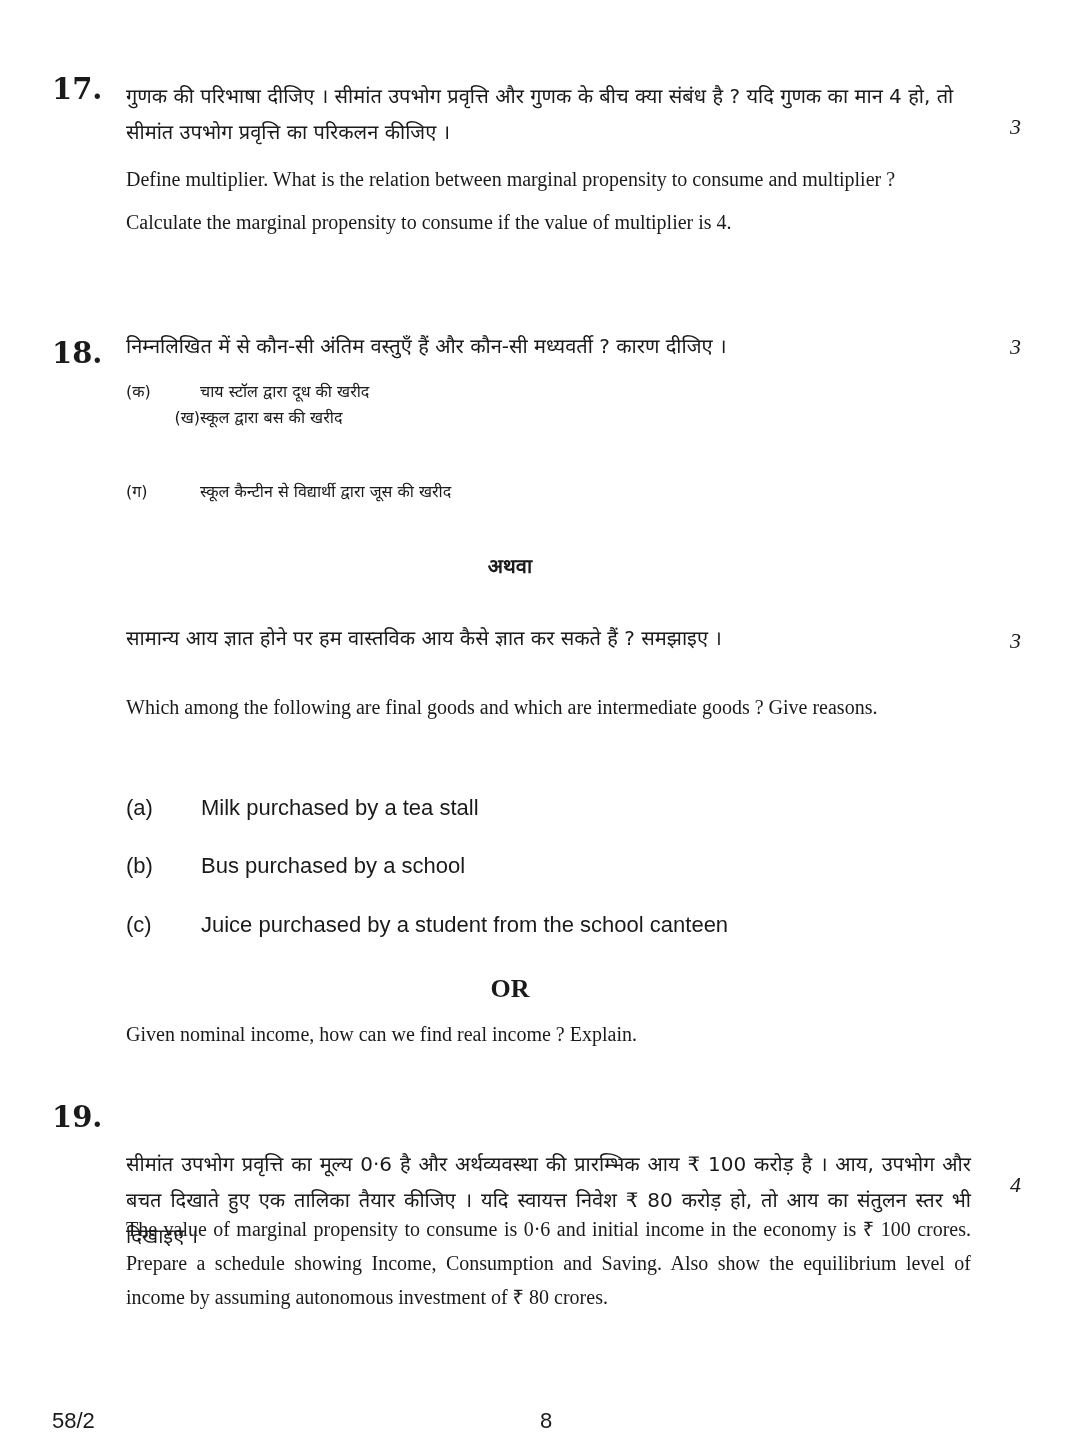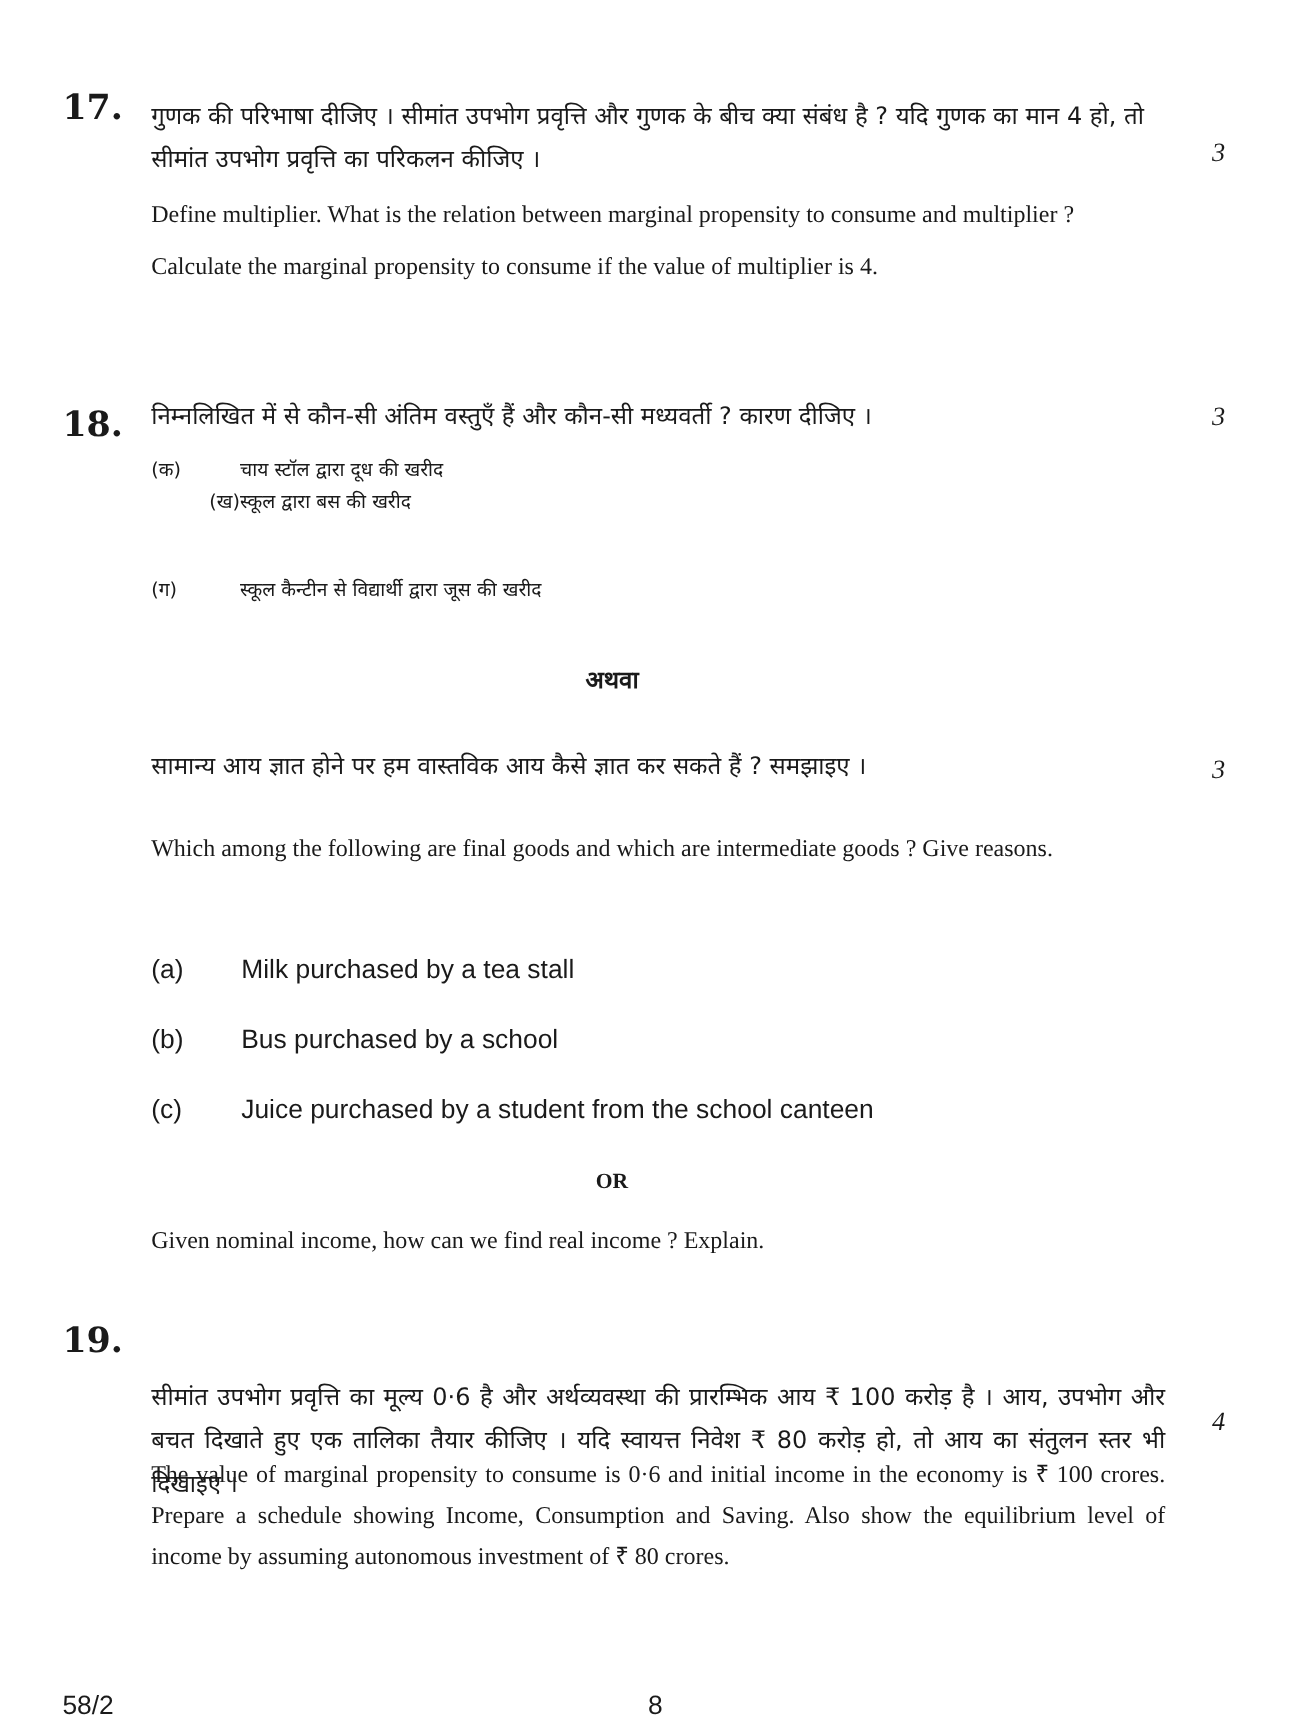--- a/index.html
+++ b/index.html
@@ -8,21 +8,21 @@
   .qnum { position: absolute; left: 52px; font-weight: bold; font-size: 29px; }
   .marks { position: absolute; left: 1010px; font-style: italic; font-size: 22px; font-family: "Liberation Serif", serif; }
   .hi { position: absolute; left: 126px; width: 845px; font-size: 20px; line-height: 36px; font-family: "DejaVu Sans", sans-serif; }
   .en { position: absolute; left: 126px; width: 845px; font-size: 20px; line-height: 43px; font-family: "Liberation Serif", serif; }
   .en.tight { line-height: 34px; text-align: justify; }
   .hi.tight { line-height: 36px; text-align: justify; }
   .item { position: absolute; left: 126px; font-size: 16px; font-family: "DejaVu Sans", sans-serif; }
   .item .lbl { display: inline-block; width: 74px; }
   .eitem { position: absolute; left: 126px; font-size: 22px; font-family: Liberation Sans, sans-serif; }
   .eitem .lbl { display: inline-block; width: 75px; }
-  .or { position: absolute; left: 0; width: 1020px; text-align: center; font-weight: bold; font-size: 18px; }
+  .or { position: absolute; left: 0; width: 1020px; text-align: center; font-weight: bold; font-size: 26px; }
   .footer { position: absolute; top: 1408px; font-family: "Liberation Sans", sans-serif; font-size: 22px; }
 </style>
 </head>
 <body>
 
 <div class="qnum" style="top:72px;">17.</div>
 <div class="hi" style="top:78px;">गुणक की परिभाषा दीजिए । सीमांत उपभोग प्रवृत्ति और गुणक के बीच क्या संबंध है ? यदि गुणक का मान 4 हो, तो सीमांत उपभोग प्रवृत्ति का परिकलन कीजिए ।</div>
 <div class="marks" style="top:114px;">3</div>
 <div class="en" style="top:158px;">Define multiplier. What is the relation between marginal propensity to consume and multiplier ? Calculate the marginal propensity to consume if the value of multiplier is 4.</div>
 

